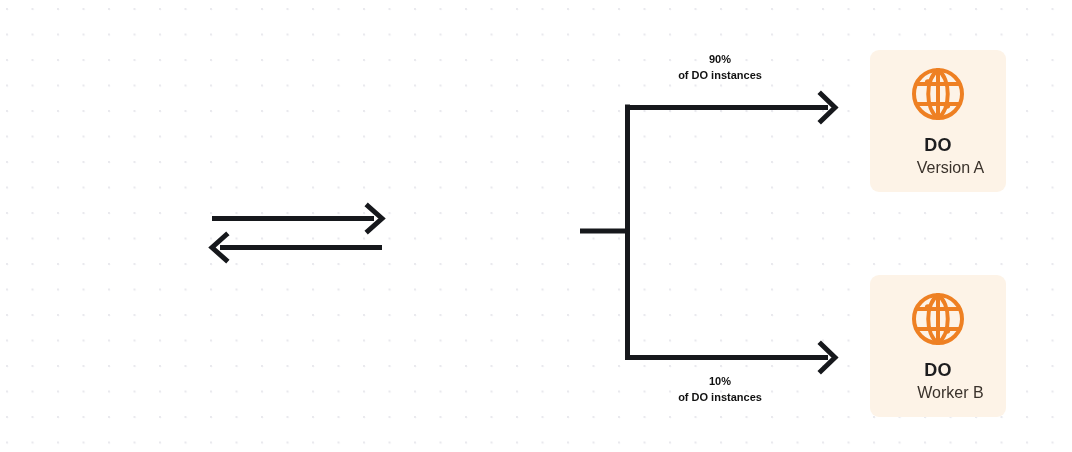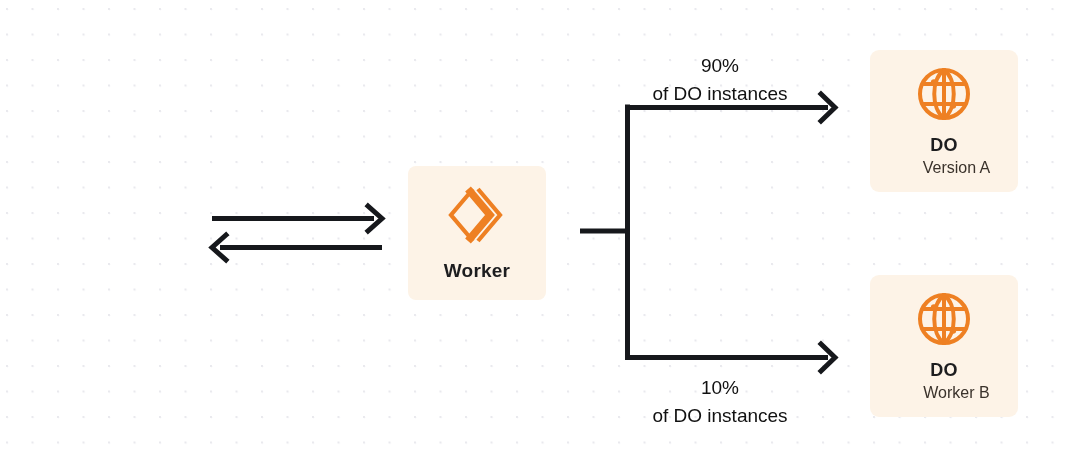--- a/index.html
+++ b/index.html
@@ -59,21 +59,21 @@
   .node-worker .node-title {
     font-size: 19px;
     font-weight: bold;
     color: #1d1d1f;
     margin-top: 14px;
     letter-spacing: 0.2px;
   }
 
   .node-do {
     left: 870px;
-    width: 148px;
+    width: 136px;
     height: 142px;
     background: #fdf3e7;
     border-radius: 9px;
   }
   .node-do-a { top: 50px; }
   .node-do-b { top: 275px; }
   .node-do .node-title {
     font-size: 18px;
     font-weight: bold;
     color: #1d1d1f;
@@ -89,22 +89,22 @@
   }
 
   .icon-wrap {
     display: block;
     line-height: 0;
   }
 
   .edge-label {
     position: absolute;
     text-align: center;
-    font-size: 19px;
-    font-weight: normal;
+    font-size: 11px;
+    font-weight: bold;
     color: #111111;
     line-height: 1.45;
     white-space: nowrap;
   }
   .edge-label-top { left: 625px; top: 52px; width: 190px; }
   .edge-label-bottom { left: 625px; top: 374px; width: 190px; }
 
   svg.overlay {
     position: absolute;
     left: 0;
@@ -141,33 +141,20 @@
       <polyline points="821,94 835,107.5 821,121" fill="none" stroke="#16181c" stroke-width="5" stroke-linecap="square" stroke-linejoin="miter"></polyline>
     </g>
 
     <g>
       <line x1="625" y1="357.5" x2="828" y2="357.5" stroke="#16181c" stroke-width="5" stroke-linecap="butt"></line>
       <polyline points="821,344 835,357.5 821,371" fill="none" stroke="#16181c" stroke-width="5" stroke-linecap="square" stroke-linejoin="miter"></polyline>
     </g>
   </svg>
 
 
-  <div class="node node-worker">
-    <span class="icon-wrap">
-      <svg width="62" height="62" viewBox="0 0 62 62" xmlns="http://www.w3.org/2000/svg">
-
-        <path d="M 27 5 L 5 31 L 27 57" fill="none" stroke="#ee8023" stroke-width="4.2" stroke-linejoin="miter" stroke-linecap="butt"></path>
-
-        <path d="M 32 5 L 54 31 L 32 57" fill="none" stroke="#ee8023" stroke-width="4.2" stroke-linejoin="miter" stroke-linecap="butt"></path>
-
-        <path d="M 22 5 L 44 31 L 22 57" fill="none" stroke="#ee8023" stroke-width="7.5" stroke-linejoin="miter" stroke-linecap="butt"></path>
-      </svg>
-    </span>
-    <span class="node-title">Worker</span>
-  </div>
 
   <div class="node node-do node-do-a">
     <span class="icon-wrap">
       <svg width="58" height="58" viewBox="0 0 58 58" xmlns="http://www.w3.org/2000/svg">
         <g fill="none" stroke="#ee8023" stroke-width="4" stroke-linecap="round">
 
           <circle cx="29" cy="29" r="24"></circle>
 
           <line x1="29" y1="5" x2="29" y2="53"></line>
 

